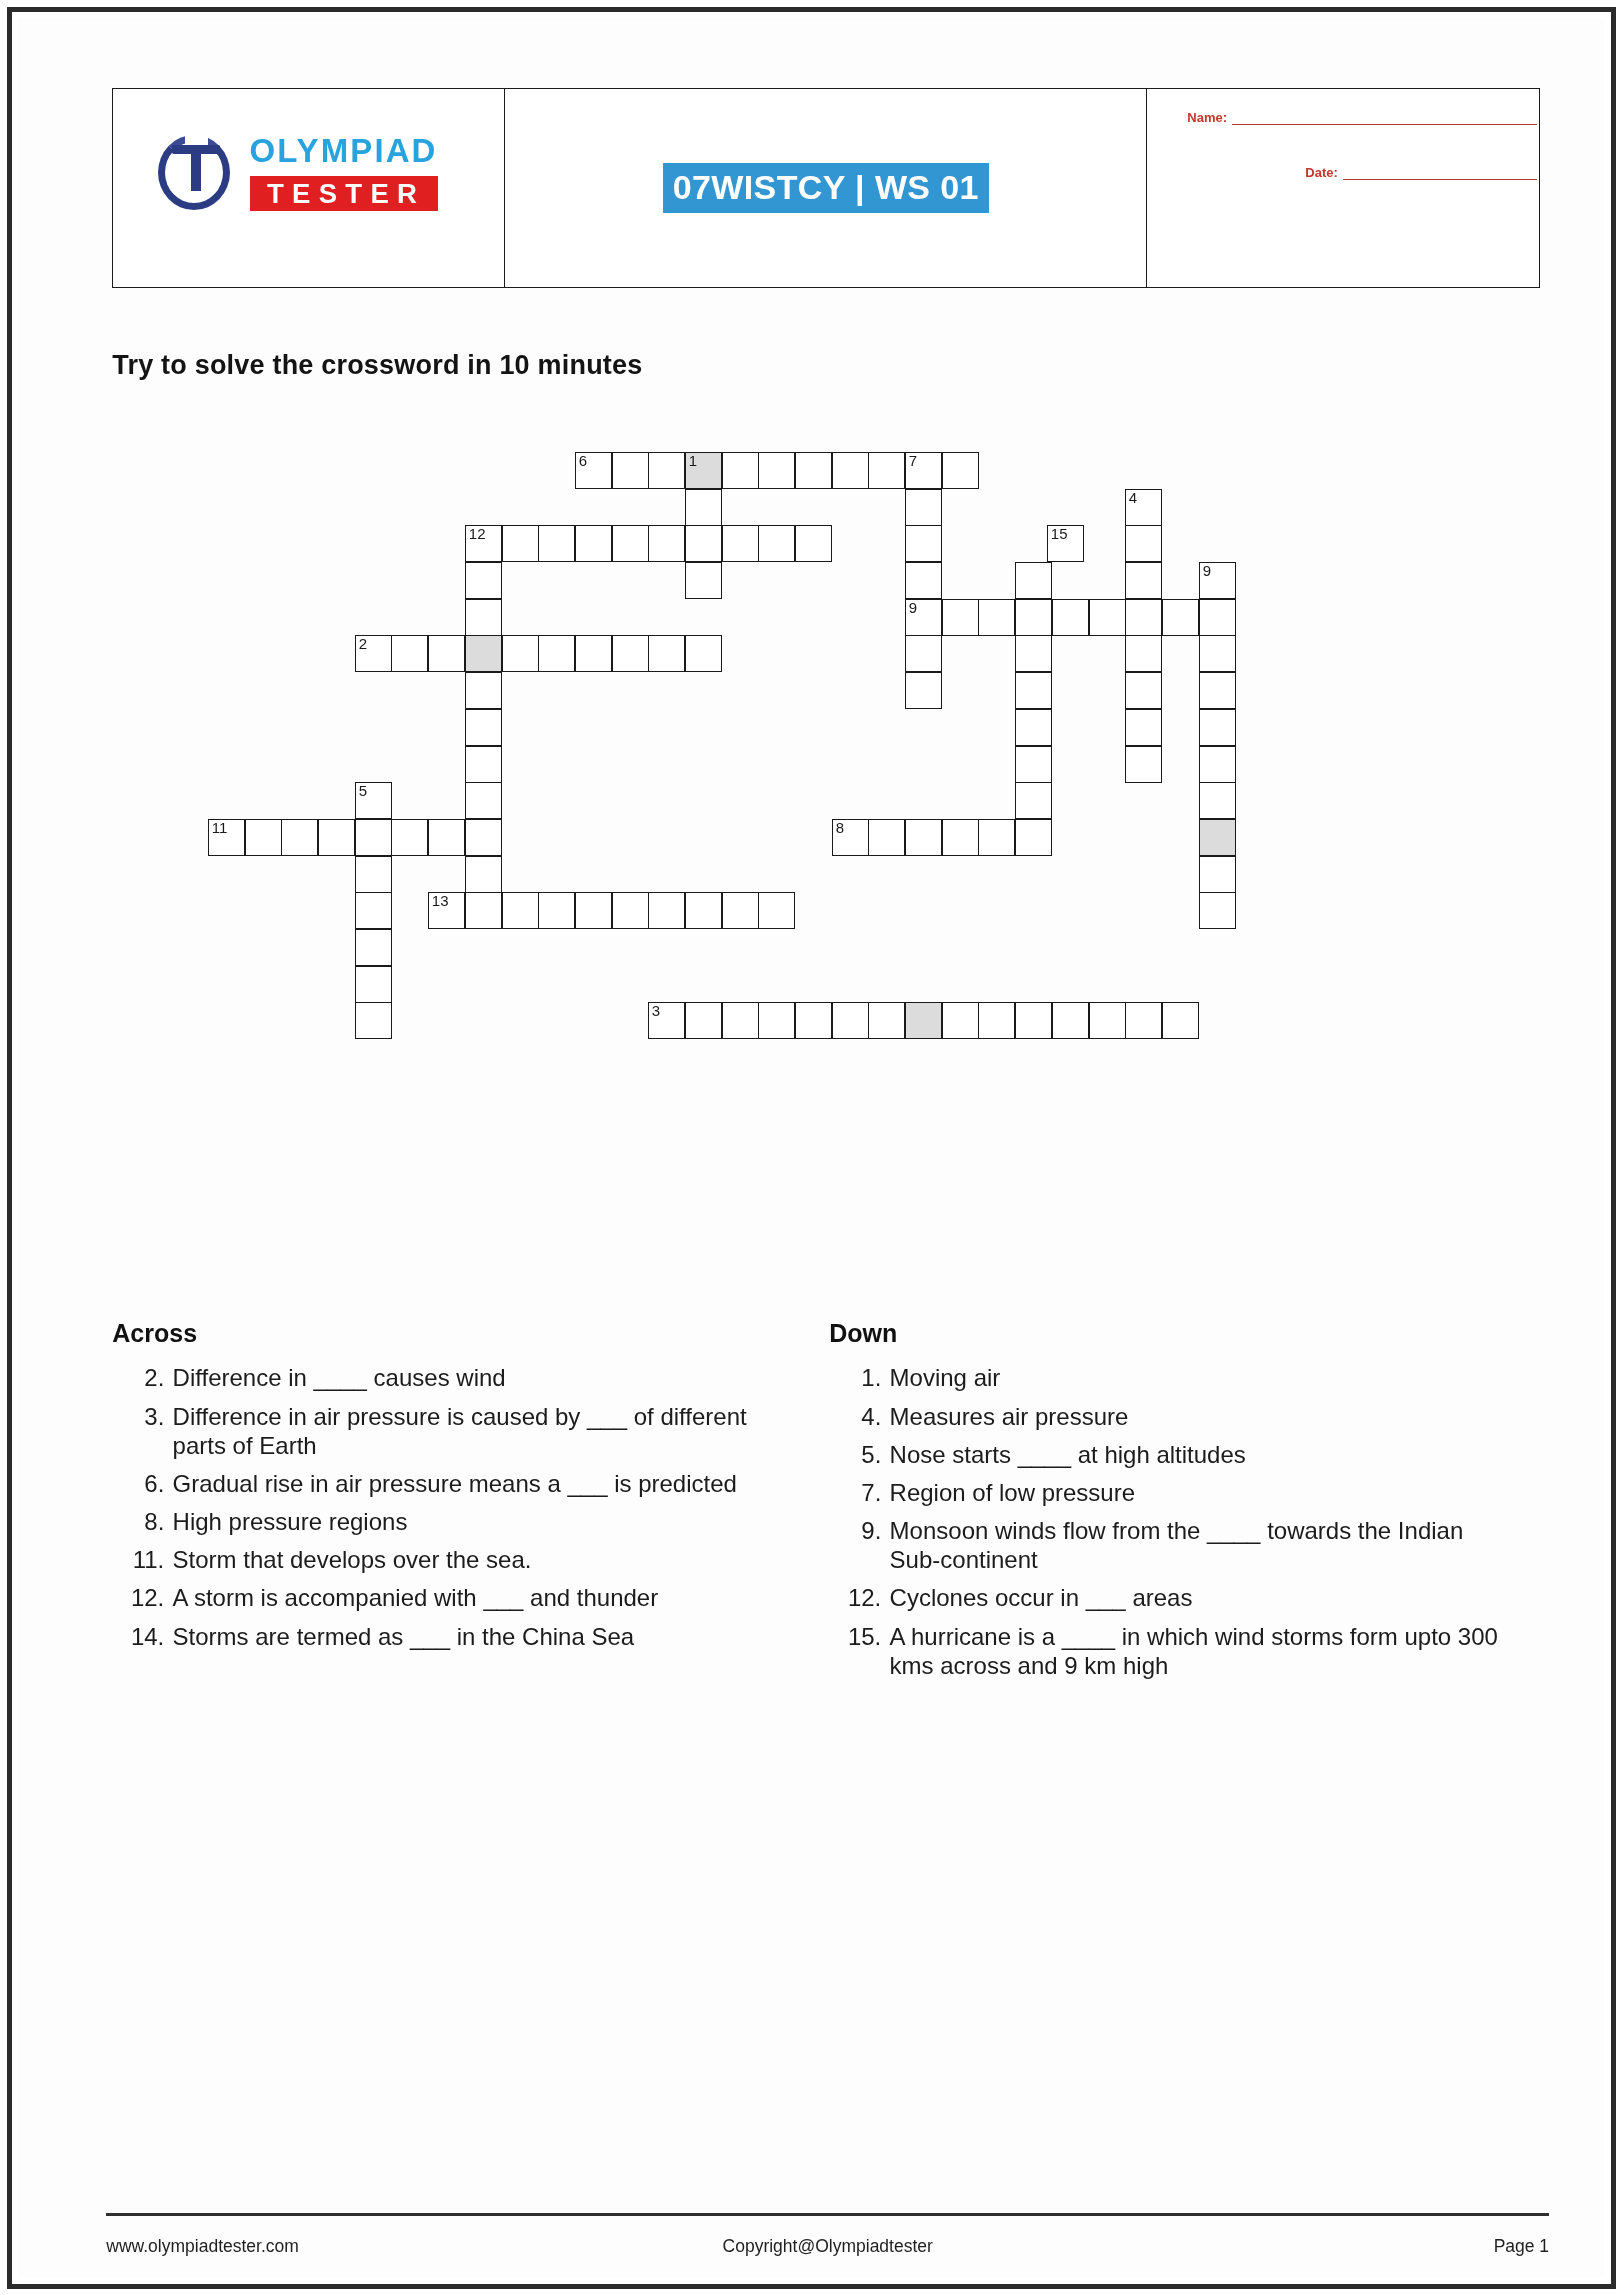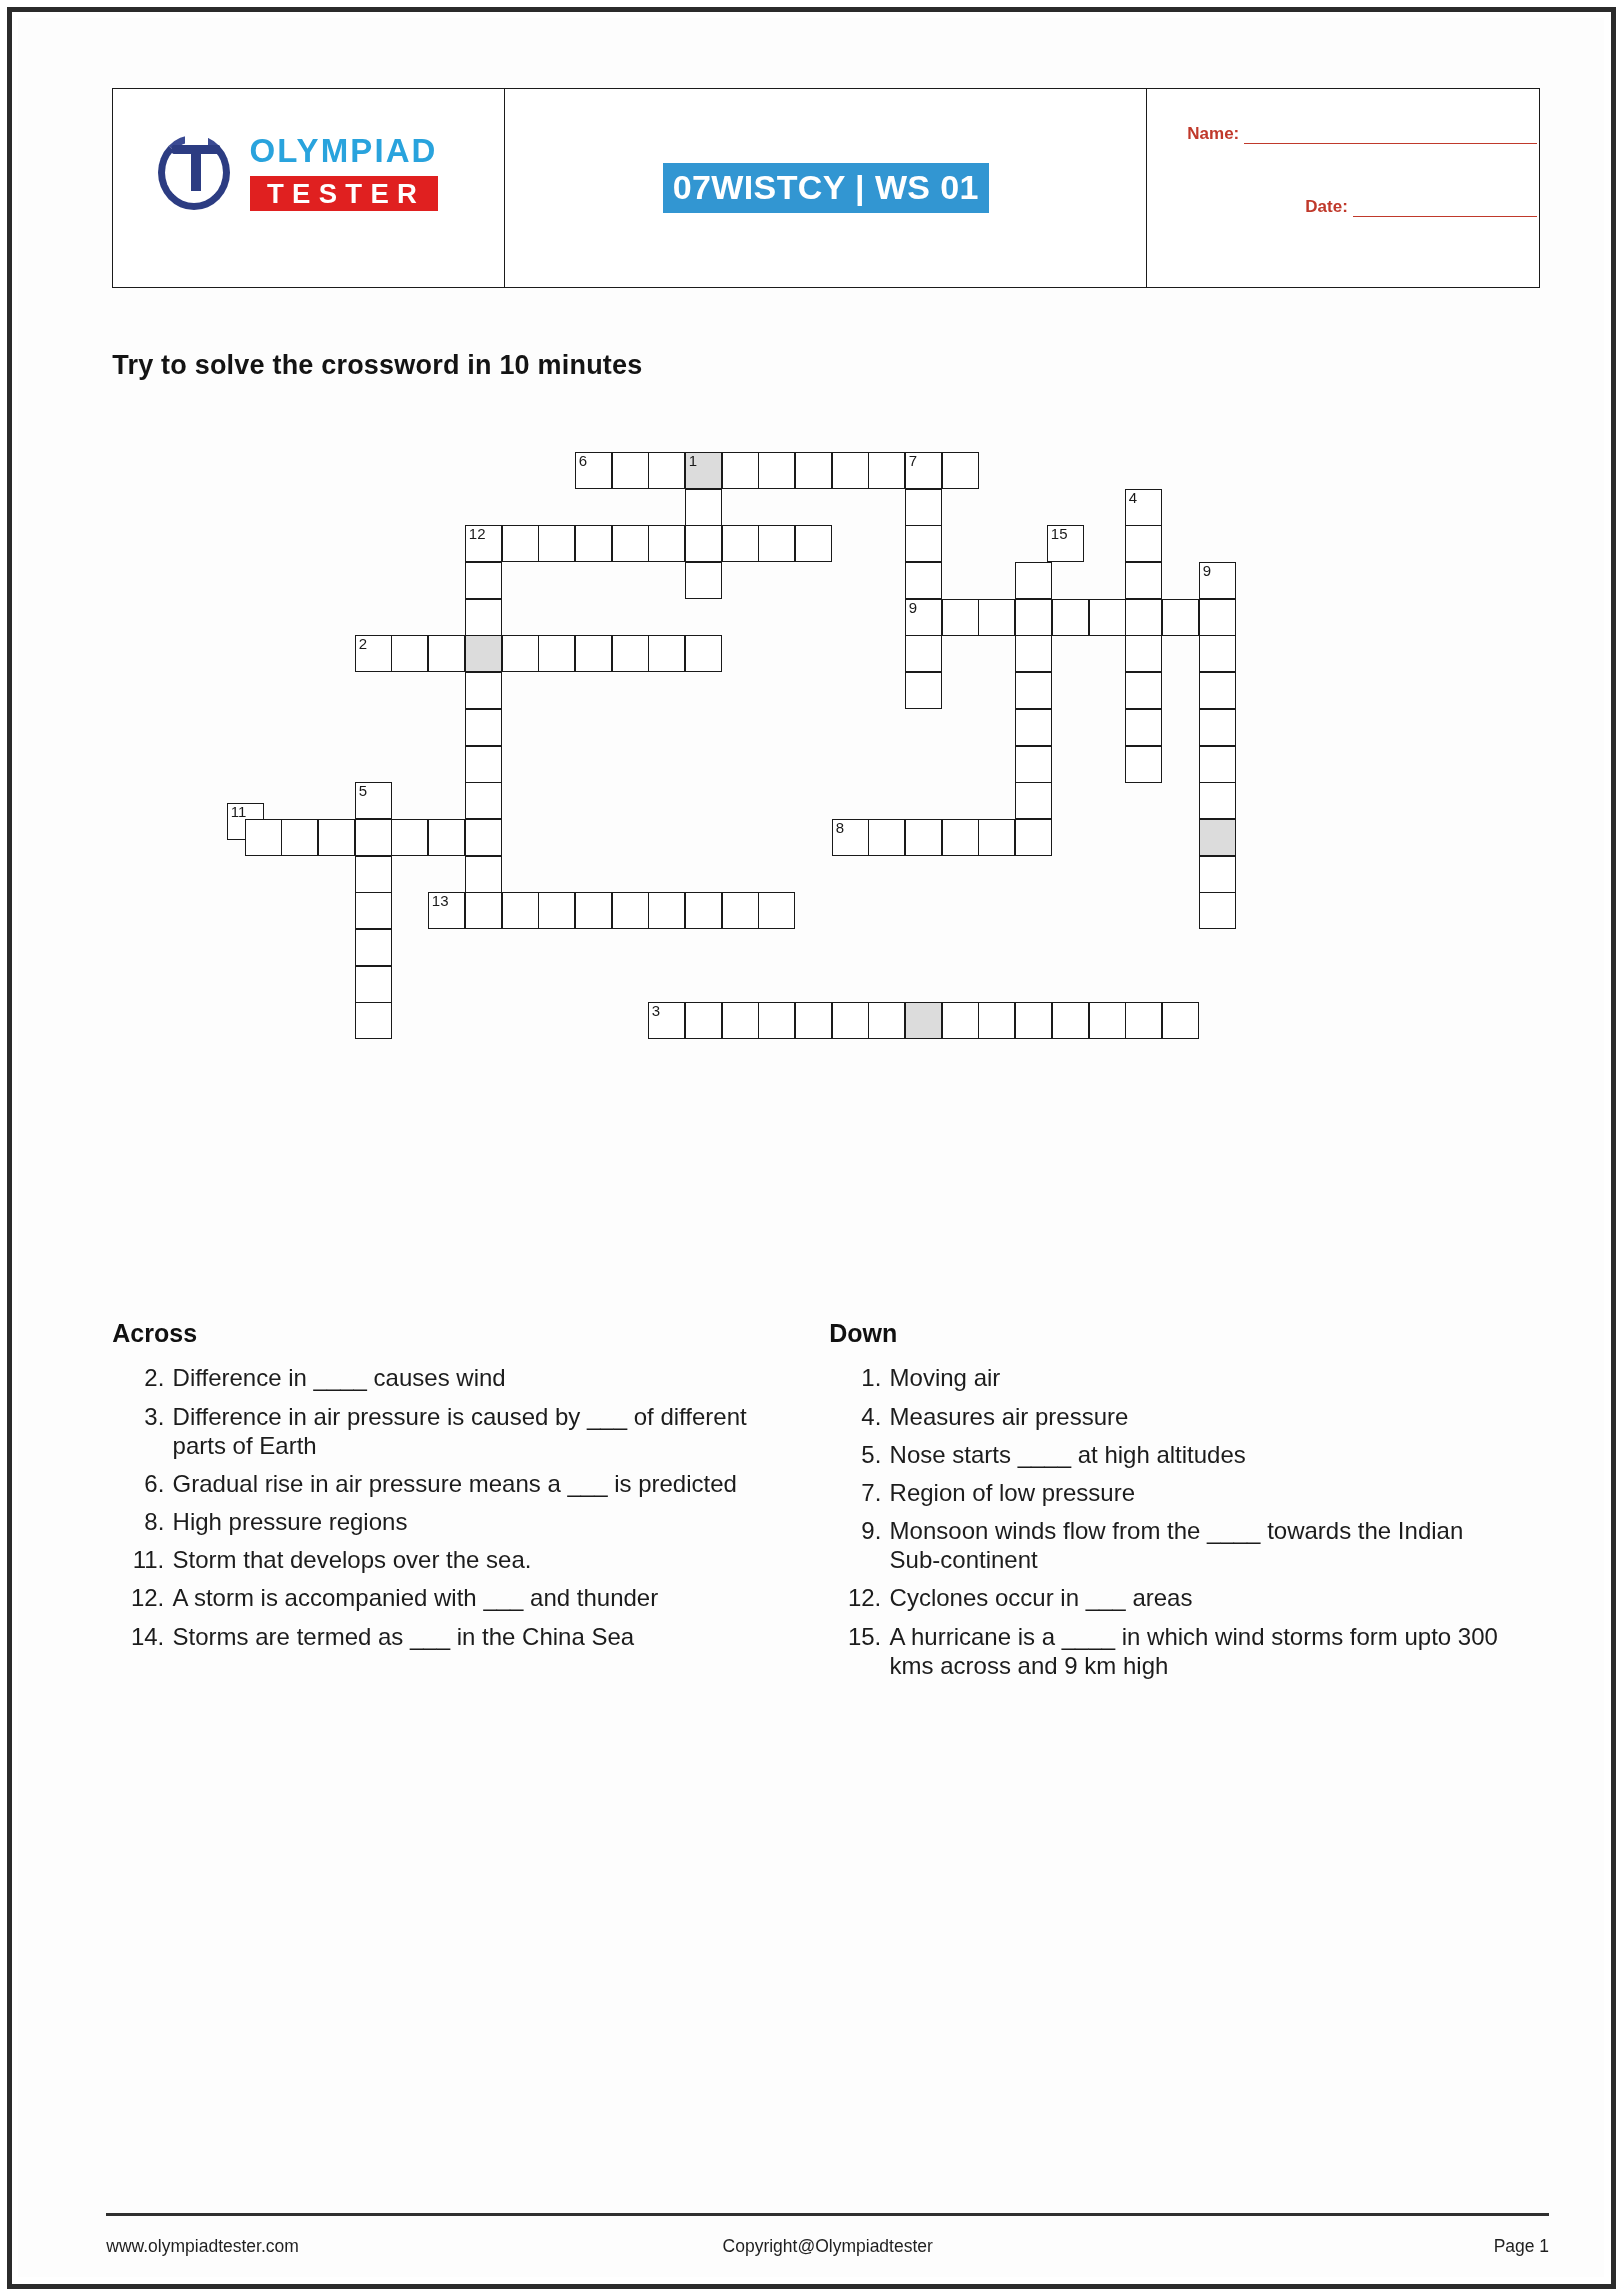--- a/index.html
+++ b/index.html
@@ -144,26 +144,25 @@
     width: 350px;
     color: #c0392b;
   }
   .nd-row {
     display: flex;
     align-items: flex-end;
     margin-bottom: 37px;
   }
   .nd-row.date { padding-left: 118px; }
   .nd-label {
-    font-size: 17px;
+    font-size: 13px;
     font-weight: bold;
     white-space: nowrap;
     margin-right: 5px;
     color: #c0392b;
-    margin-top: 16px;
   }
   .nd-line {
     flex: 1;
     border-bottom: 1.7px solid #c0392b;
     height: 16.7px;
   }
 
   
   .instruction {
     position: absolute;
@@ -408,21 +407,21 @@
         <div class="cw-cell" style="left: 257px; top: 440px;"></div>
         <div class="cw-cell" style="left: 147px; top: 330px;">
           <span class="cw-num">5</span>
         </div>
         <div class="cw-cell" style="left: 147px; top: 367px;"></div>
         <div class="cw-cell" style="left: 147px; top: 404px;"></div>
         <div class="cw-cell" style="left: 147px; top: 440px;"></div>
         <div class="cw-cell" style="left: 147px; top: 477px;"></div>
         <div class="cw-cell" style="left: 147px; top: 514px;"></div>
         <div class="cw-cell" style="left: 147px; top: 550px;"></div>
-        <div class="cw-cell" style="left: 0px; top: 351px; margin-left: 19px;">
+        <div class="cw-cell" style="left: 0px; top: 367px;">
           <span class="cw-num">11</span>
         </div>
         <div class="cw-cell" style="left: 37px; top: 367px;"></div>
         <div class="cw-cell" style="left: 73px; top: 367px;"></div>
         <div class="cw-cell" style="left: 110px; top: 367px;"></div>
         <div class="cw-cell" style="left: 183px; top: 367px;"></div>
         <div class="cw-cell" style="left: 220px; top: 367px;"></div>
         <div class="cw-cell" style="left: 624px; top: 367px;">
           <span class="cw-num">8</span>
         </div>

